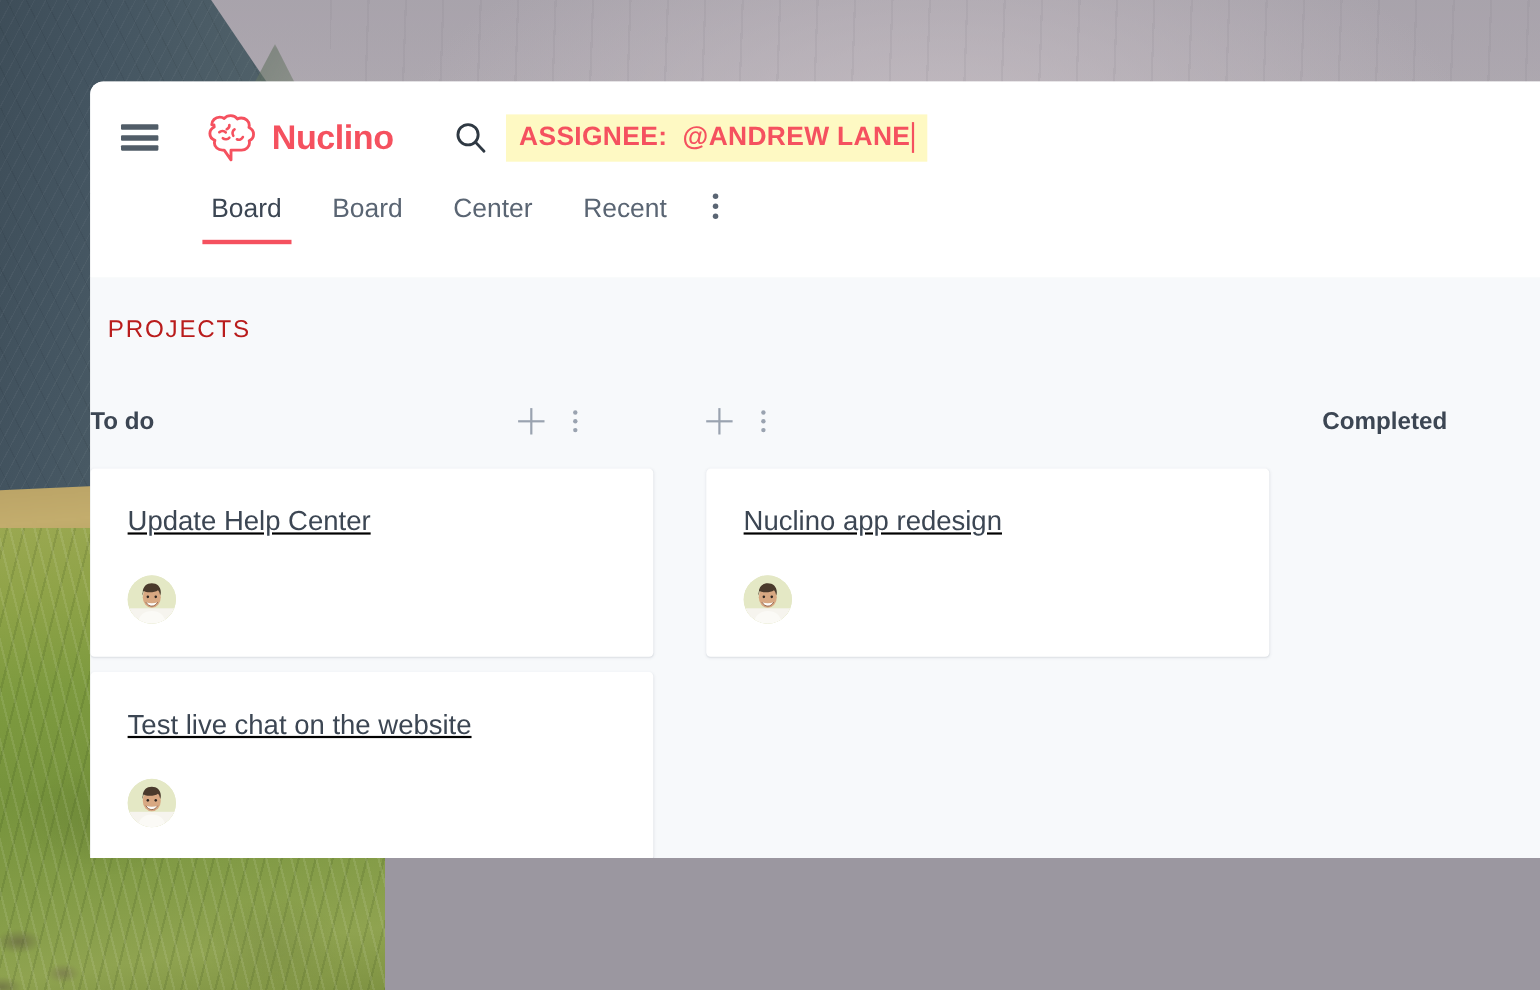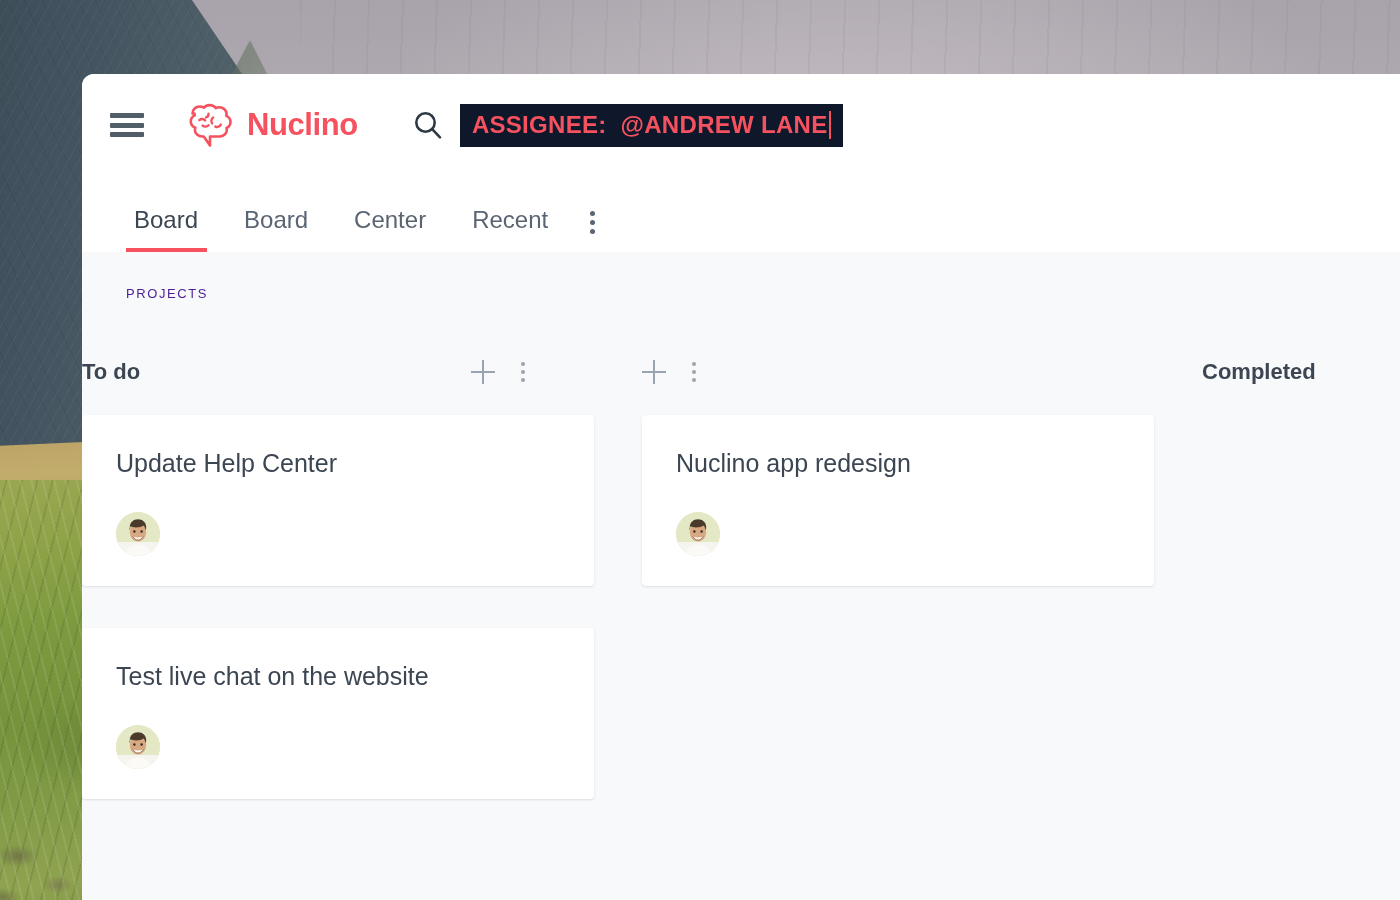--- a/index.html
+++ b/index.html
@@ -116,21 +116,21 @@
       radial-gradient(ellipse 30px 16px at 18% 40%, rgba(90,78,66,.9), rgba(0,0,0,0) 70%),
       radial-gradient(ellipse 22px 13px at 45% 72%, rgba(108,94,78,.85), rgba(0,0,0,0) 70%),
       radial-gradient(ellipse 26px 14px at 8% 86%, rgba(84,72,60,.8), rgba(0,0,0,0) 70%);
     filter: blur(1px);
   }
 
   
   #app-window {
     position: absolute;
     left: 82px; top: 74px;
-    width: 1318px; height: 826px;
+    width: 1318px; height: 706px;
     background: #ffffff;
     border-top-left-radius: 12px;
     overflow: hidden;
     display: flex;
     flex-direction: column;
   }
 
   
   .app-header {
     height: 102px;
@@ -158,21 +158,21 @@
     font-size: 31px; font-weight: bold; color: #f5515f;
     letter-spacing: -0.4px;
   }
 
   .search-area {
     display: flex; align-items: center;
     margin-left: 54px;
   }
   .search-icon { width: 32px; height: 32px; margin-right: 16px; cursor: pointer; }
   .search-field {
-    background: #0f172a;
+    background: #fef9c3;
     padding: 7px 12px 8px 12px;
     display: flex; align-items: center;
     cursor: text;
   }
   .search-value {
     color: #f5515f;
     font-size: 24px;
     font-weight: bold;
     letter-spacing: 0.3px;
     white-space: pre;
@@ -182,22 +182,22 @@
     width: 2px; height: 28px;
     background: #f5515f;
     margin-left: 1px;
   }
 
   
   .tab-bar {
     height: 76px;
     flex: 0 0 76px;
     display: flex;
-    align-items: flex-end;
-    padding-left: 52px;
+    align-items: flex-start;
+    padding-left: 110px;
     background: #fff;
     position: relative;
   }
   .tab {
     font-size: 24px;
     color: #5a6573;
     padding: 0 0 18px 0;
     margin-right: 46px;
     cursor: pointer;
     position: relative;
@@ -223,24 +223,24 @@
   }
 
   
   .board {
     flex: 1 1 auto;
     background: #f7f9fb;
     padding: 34px 0 0 0;
     overflow: hidden;
   }
   .board-section-label {
-    font-size: 13px;
+    font-size: 22px;
     letter-spacing: 1.6px;
-    color: #4c1d95;
-    padding-left: 44px;
+    color: #b91c1c;
+    padding-left: 16px;
     margin-bottom: 54px;
   }
 
   .columns {
     display: flex;
   }
   .column { width: 560px; flex: 0 0 560px; }
 
   .column-head {
     display: flex; align-items: center;
@@ -268,23 +268,24 @@
   .col-more i {
     display: block; width: 4px; height: 4px;
     background: #9aa3b0; border-radius: 50%;
   }
 
   .card {
     width: 512px;
     background: #ffffff;
     border-radius: 4px;
     padding: 34px 30px 30px 34px;
-    margin-bottom: 42px;
+    margin-bottom: 14px;
     box-shadow: 0 1px 3px rgba(40,55,75,.09), 0 1px 1px rgba(40,55,75,.05);
     cursor: pointer;
+    text-decoration: underline;
   }
   .card-title {
     font-size: 25px;
     color: #3c4653;
     margin-bottom: 34px;
   }
 
   .avatar {
     width: 44px; height: 44px;
     border-radius: 50%;

